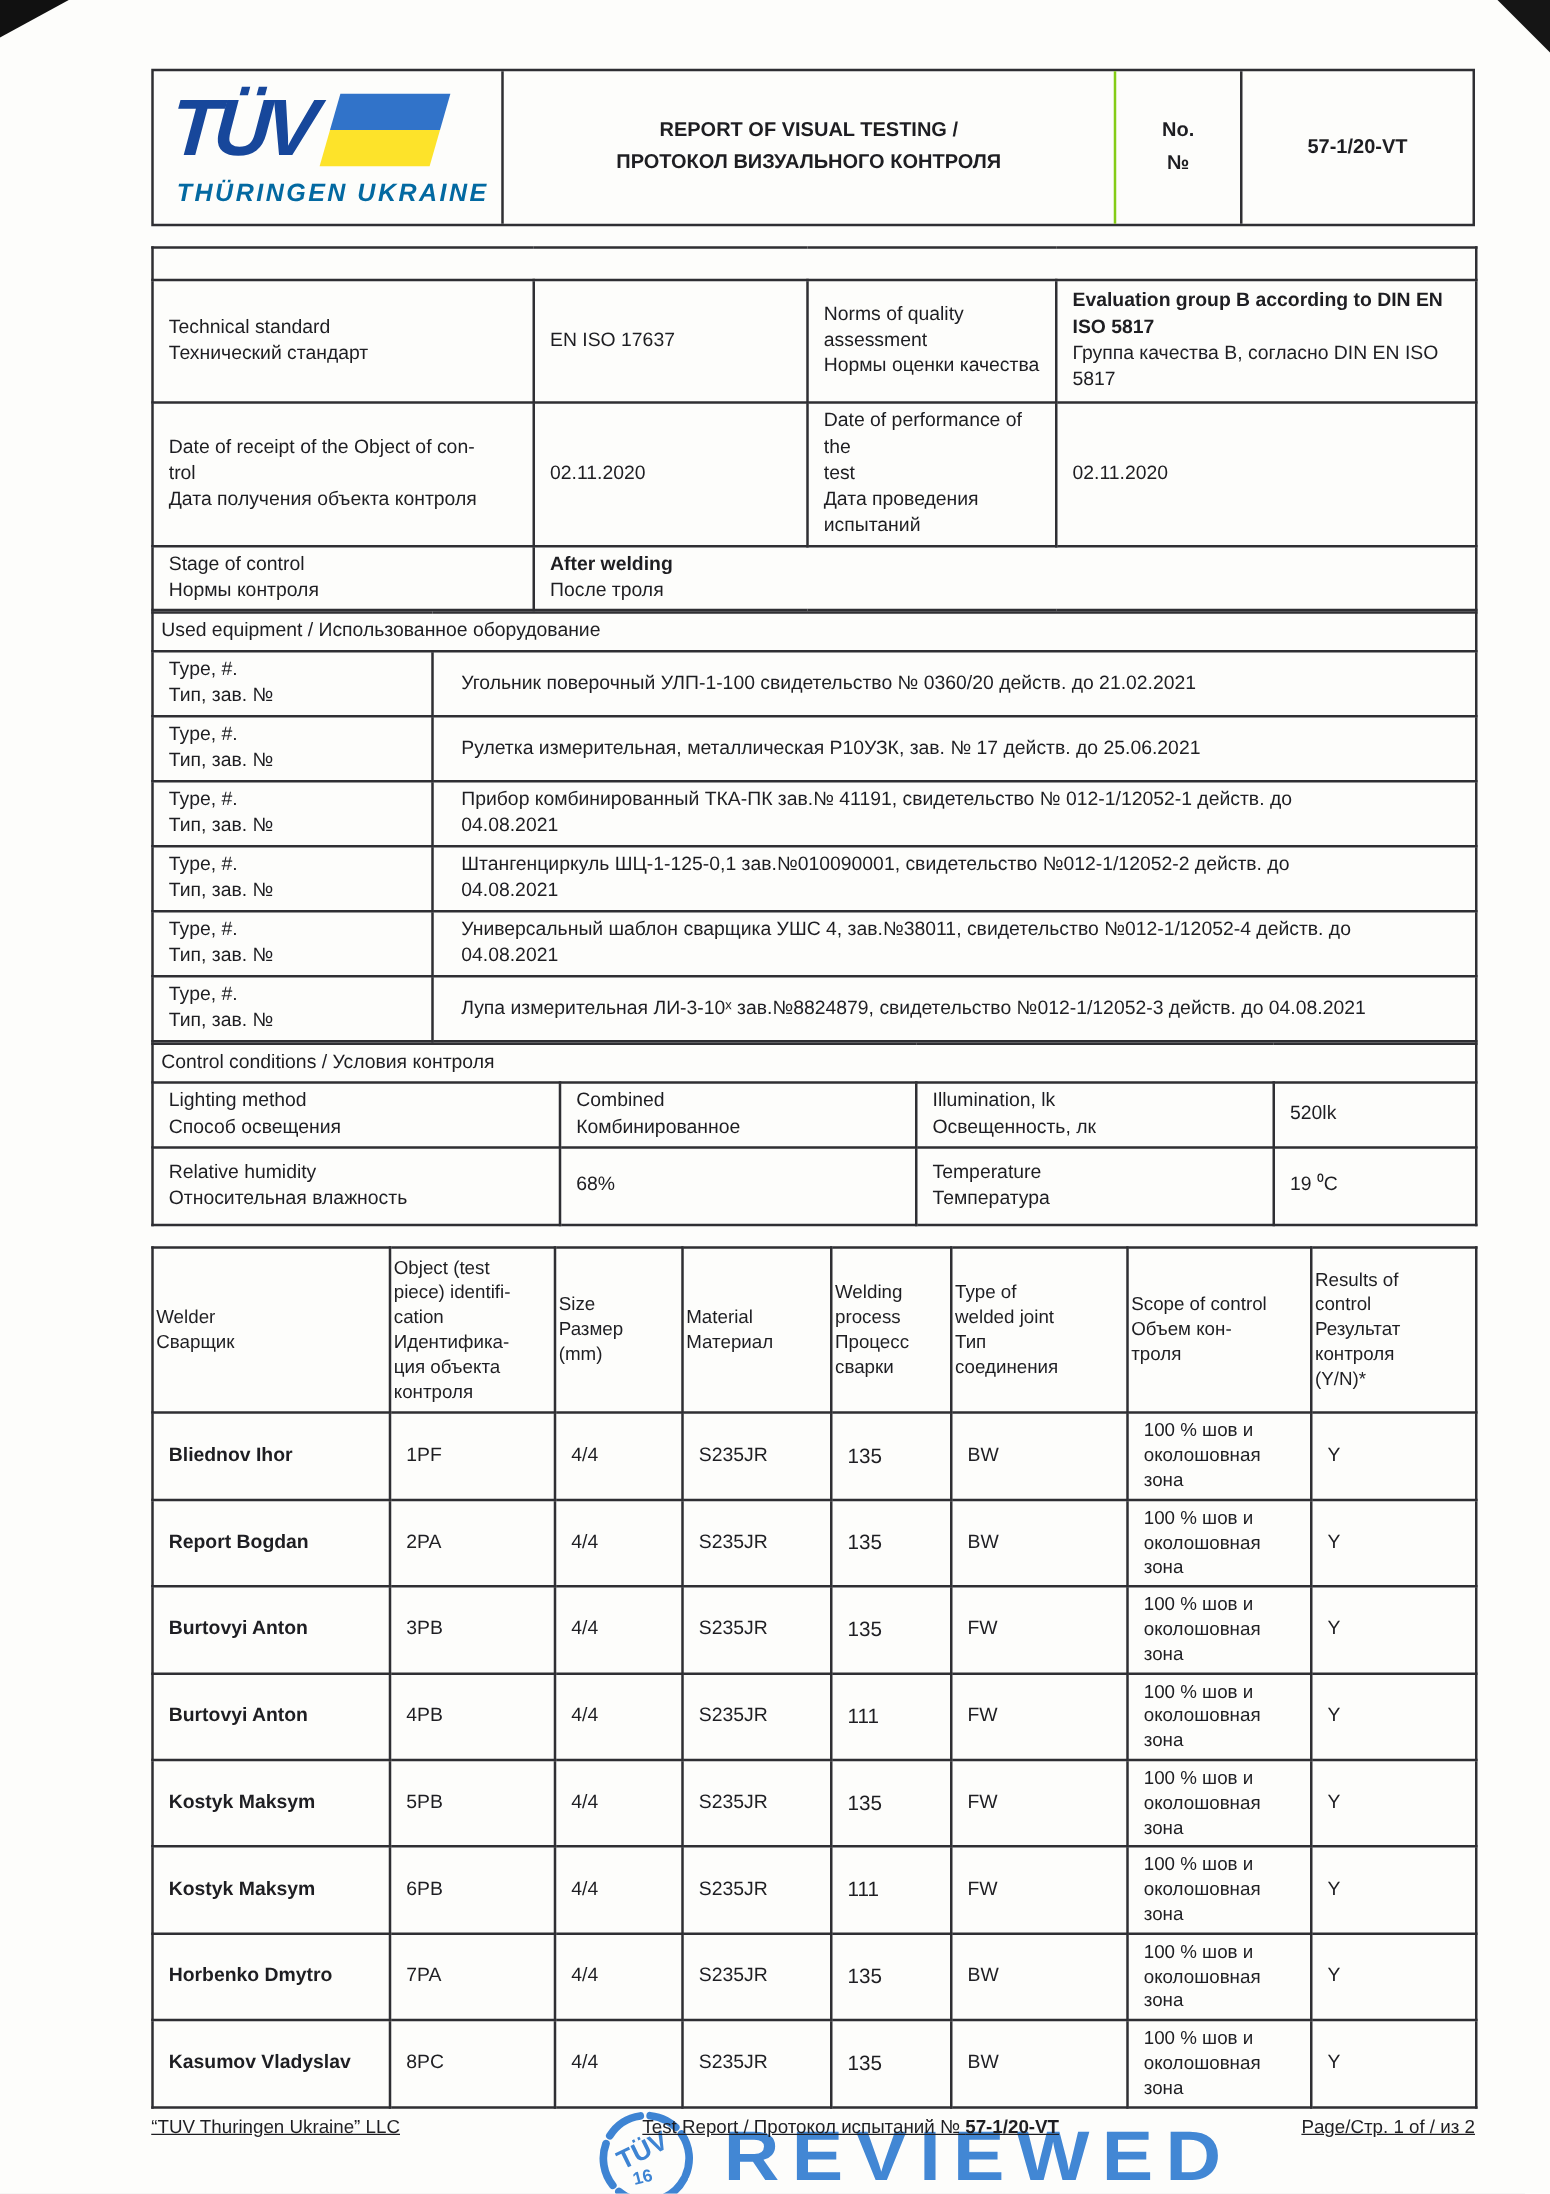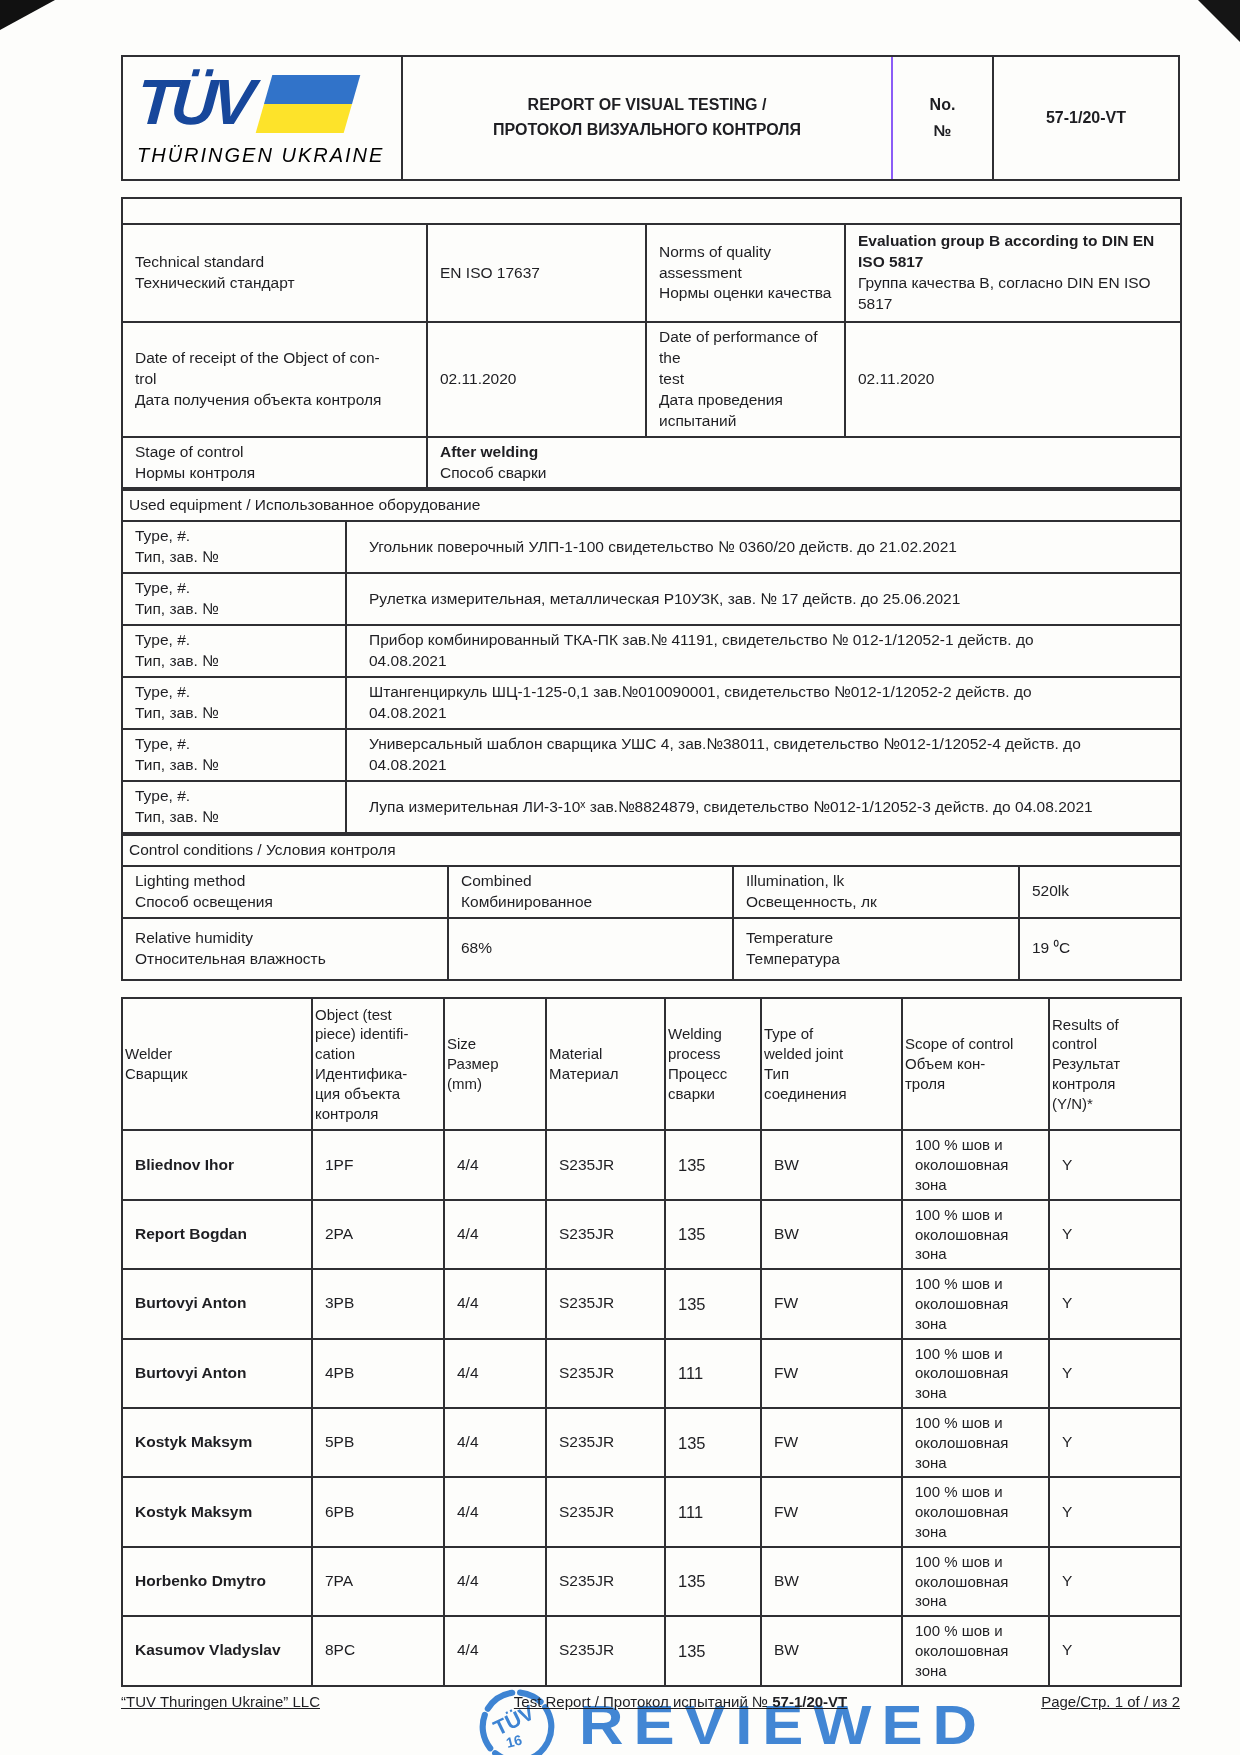--- a/index.html
+++ b/index.html
@@ -24,25 +24,25 @@
   
   .hdr { display:flex; border:2px solid #2f2f33; height:126px; }
   .hdr-logo { width:280px; border-right:2px solid #2f2f33; padding:6px 10px 4px 14px; }
   .logo-row { display:flex; align-items:flex-start; }
   .tuv-word { font-style:italic; font-weight:900; font-size:64px; line-height:78px;
     color:#17479b; letter-spacing:-5px; transform:skewX(-4deg); display:inline-block; }
   .flag { width:88px; height:58px; transform:skewX(-16deg); display:inline-block;
     margin-left:14px; margin-top:12px; }
   .flag-top { display:block; height:50%; background:#3173c9; }
   .flag-bot { display:block; height:50%; background:#fde32a; }
-  .logo-sub { font-style:italic; font-weight:normal; font-size:20px; color:#000000;
-    letter-spacing:2px; margin-top:1px; }
+  .logo-sub { font-style:italic; font-weight:bold; font-size:20px; color:#0369a1;
+    letter-spacing:2px; margin-top:1px;text-align:right; }
   .hdr-title { flex:1; display:flex; align-items:center; justify-content:center;
     text-align:center; font-weight:bold; font-size:16px; line-height:1.55; }
-  .hdr-no { width:103px; border-left:2px solid #8b5cf6; border-right:2px solid #2f2f33;
+  .hdr-no { width:103px; border-left:2px solid #84cc16; border-right:2px solid #2f2f33;
     display:flex; align-items:center; justify-content:center; text-align:center;
     font-weight:bold; font-size:16px; line-height:1.6; }
   .hdr-num { width:184px; display:flex; align-items:center; justify-content:center;
     font-weight:bold; font-size:16px; }
 
   
   table.grid { border-collapse:collapse; width:1059px; table-layout:fixed; }
   table.grid td, table.grid th { border:2px solid #2f2f33; padding:4px 12px;
     vertical-align:middle; text-align:left; font-weight:normal; font-size:15.5px; }
   .sec-hd { text-align:center; font-weight:bold; padding:4px 6px !important; }
@@ -132,21 +132,21 @@
         <td class="prelines">Date of performance of the
 test
 Дата проведения испытаний</td>
         <td class="b">02.11.2020</td>
       </tr>
       <tr style="height:50px">
         <td class="prelines">Stage of control
 Нормы контроля</td>
         <td colspan="3">
           <span class="b" style="display:block">After welding</span>
-          <span style="display:block">Способ сварки</span>
+          <span style="display:block">После троля</span>
         </td>
       </tr>
     </tbody>
       </table>
 
     <table class="grid equip">
       <colgroup>
           <col style="width:224px">
           <col style="width:835px">
         </colgroup>

